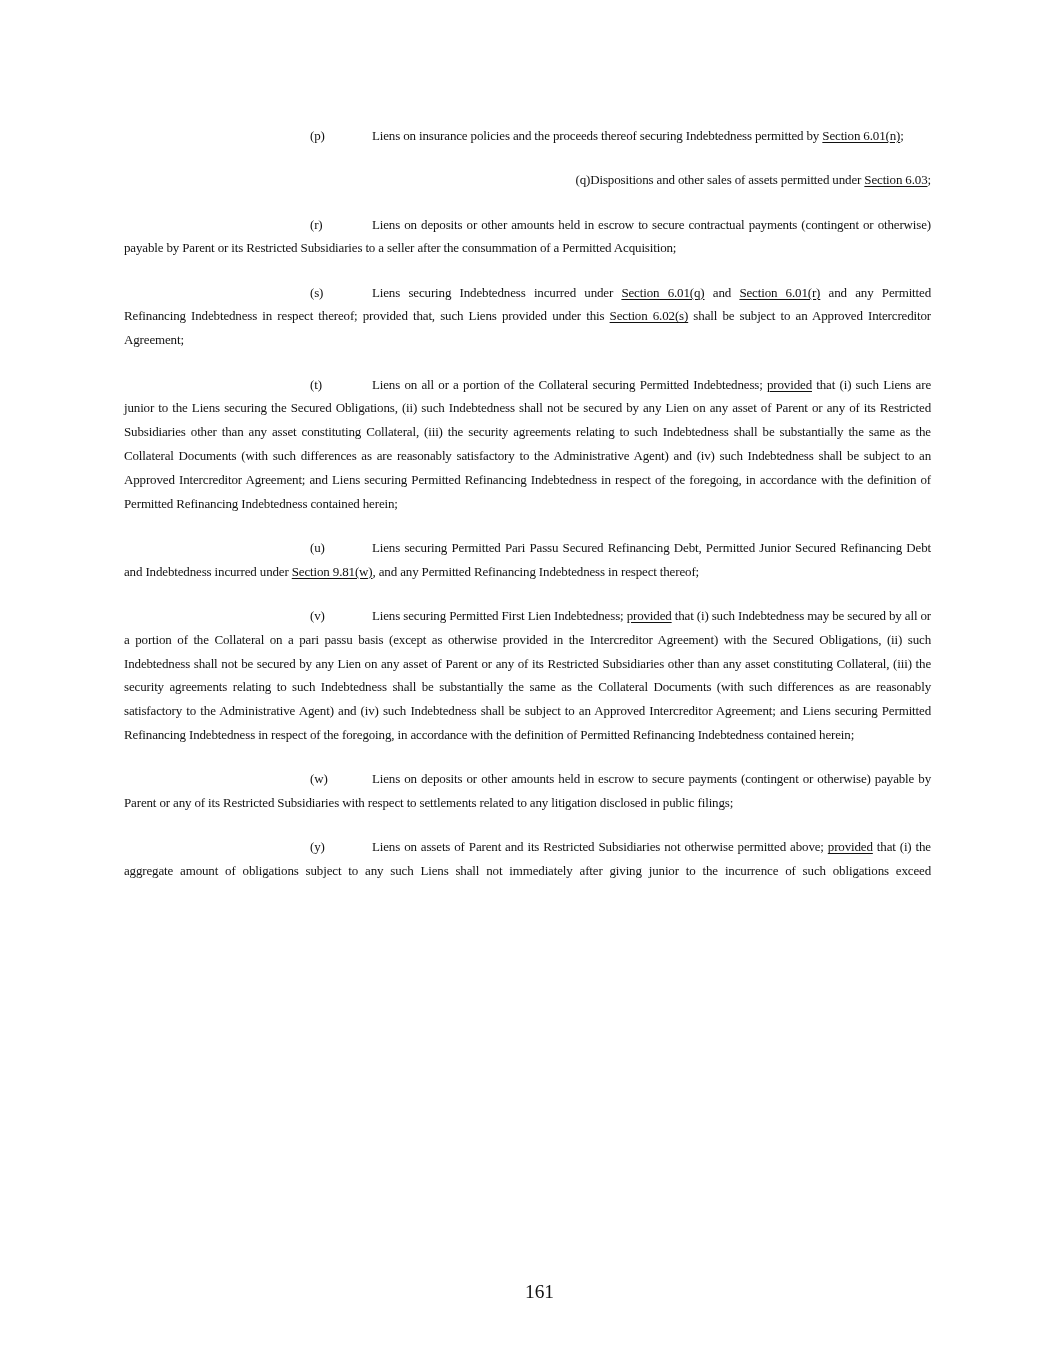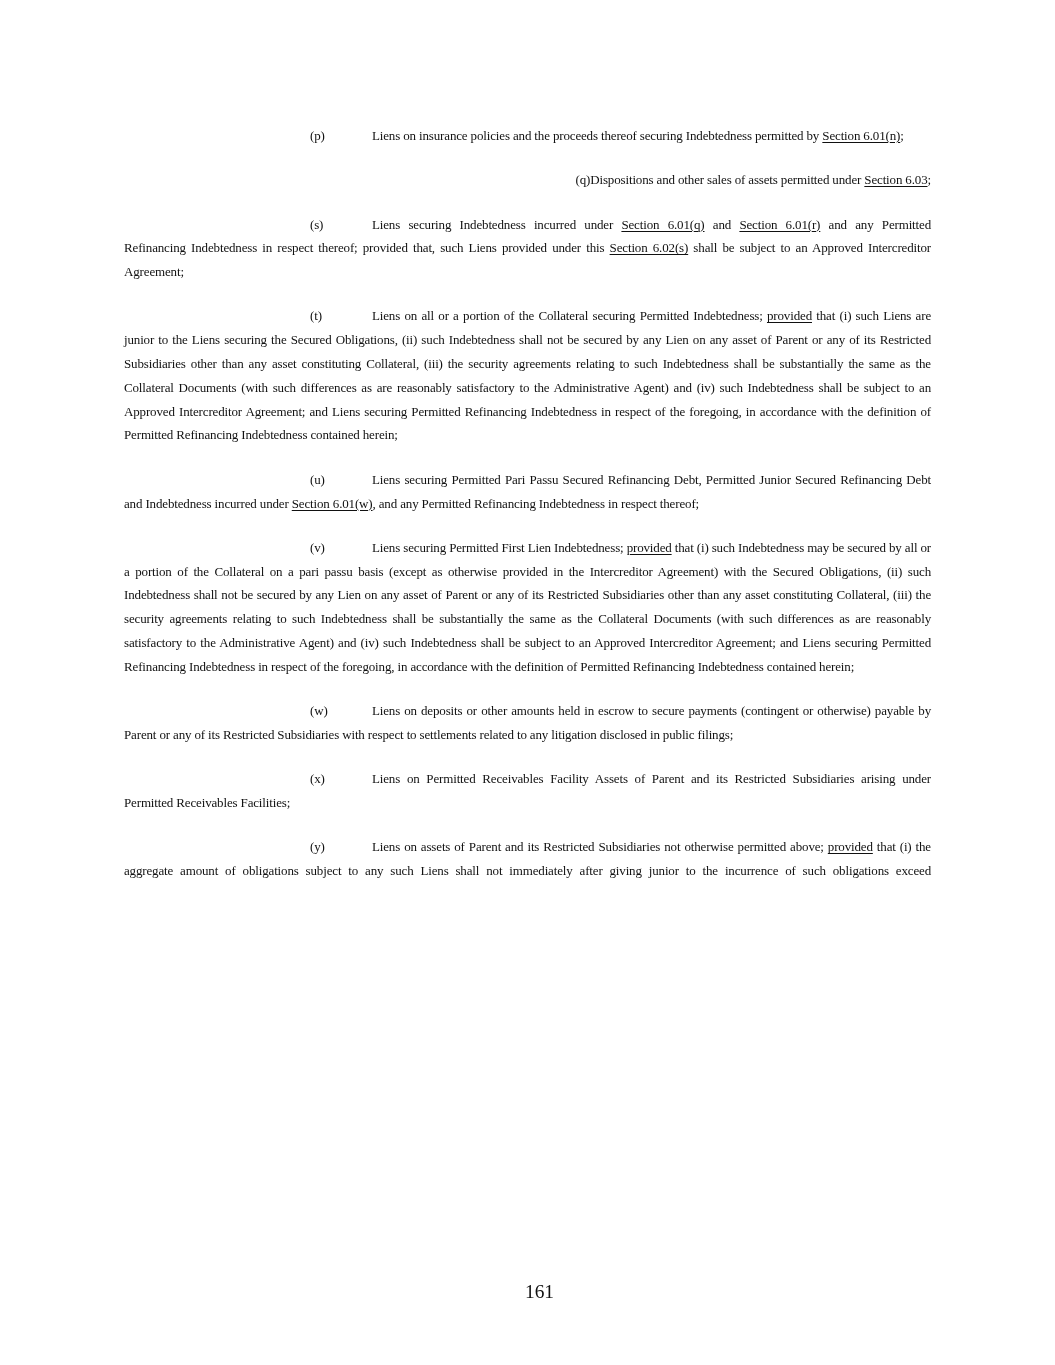--- a/index.html
+++ b/index.html
@@ -59,44 +59,44 @@
 <div class="page">
 
   <p class="para">
     <span class="label">(p)</span><span>Liens on insurance policies and the proceeds thereof securing Indebtedness permitted by </span><span class="ul">Section 6.01(n)</span><span>;</span>
   </p>
 
   <p class="para single">
     <span class="label">(q)</span><span>Dispositions and other sales of assets permitted under </span><span class="ul">Section 6.03</span><span>;</span>
   </p>
 
+  <p class="para">
+    <span class="label">(r)</span><span>Liens on deposits or other amounts held in escrow to secure contractual payments (contingent or otherwise) payable by Parent or its Restricted Subsidiaries to a seller after the consummation of a Permitted Acquisition;</span>
+  </p>
 
   <p class="para">
     <span class="label">(s)</span><span>Liens securing Indebtedness incurred under </span><span class="ul">Section 6.01(q)</span><span> and </span><span class="ul">Section 6.01(r)</span><span> and any Permitted Refinancing Indebtedness in respect thereof; provided that, such Liens provided under this </span><span class="ul">Section 6.02(s)</span><span> shall be subject to an Approved Intercreditor Agreement;</span>
   </p>
 
   <p class="para">
     <span class="label">(t)</span><span>Liens on all or a portion of the Collateral securing Permitted Indebtedness; </span><span class="ul">provided</span><span> that (i) such Liens are junior to the Liens securing the Secured Obligations, (ii) such Indebtedness shall not be secured by any Lien on any asset of Parent or any of its Restricted Subsidiaries other than any asset constituting Collateral, (iii) the security agreements relating to such Indebtedness shall be substantially the same as the Collateral Documents (with such differences as are reasonably satisfactory to the Administrative Agent) and (iv) such Indebtedness shall be subject to an Approved Intercreditor Agreement; and Liens securing Permitted Refinancing Indebtedness in respect of the foregoing, in accordance with the definition of Permitted Refinancing Indebtedness contained herein;</span>
   </p>
 
   <p class="para">
-    <span class="label">(u)</span><span>Liens securing Permitted Pari Passu Secured Refinancing Debt, Permitted Junior Secured Refinancing Debt and Indebtedness incurred under </span><span class="ul">Section 6.01(w)</span><span>, and any Permitted Refinancing Indebtedness in respect thereof;</span>
+    <span class="label">(u)</span><span>Liens securing Permitted Pari Passu Secured Refinancing Debt, Permitted Junior Secured Refinancing Debt and Indebtedness incurred under </span><span class="ul">Section 9.81(w)</span><span>, and any Permitted Refinancing Indebtedness in respect thereof;</span>
   </p>
 
   <p class="para">
     <span class="label">(v)</span><span>Liens securing Permitted First Lien Indebtedness; </span><span class="ul">provided</span><span> that (i) such Indebtedness may be secured by all or a portion of the Collateral on a </span><span class="it">pari passu</span><span> basis (except as otherwise provided in the Intercreditor Agreement) with the Secured Obligations, (ii) such Indebtedness shall not be secured by any Lien on any asset of Parent or any of its Restricted Subsidiaries other than any asset constituting Collateral, (iii) the security agreements relating to such Indebtedness shall be substantially the same as the Collateral Documents (with such differences as are reasonably satisfactory to the Administrative Agent) and (iv) such Indebtedness shall be subject to an Approved Intercreditor Agreement; and Liens securing Permitted Refinancing Indebtedness in respect of the foregoing, in accordance with the definition of Permitted Refinancing Indebtedness contained herein;</span>
   </p>
 
   <p class="para">
     <span class="label">(w)</span><span>Liens on deposits or other amounts held in escrow to secure payments (contingent or otherwise) payable by Parent or any of its Restricted Subsidiaries with respect to settlements related to any litigation disclosed in public filings;</span>
   </p>
 
-  <p class="para">
-    <span class="label">(x)</span><span>Liens on Permitted Receivables Facility Assets of Parent and its Restricted Subsidiaries arising under Permitted Receivables Facilities;</span>
-  </p>
 
   <p class="para" style="text-align-last: justify;">
     <span class="label">(y)</span><span>Liens on assets of Parent and its Restricted Subsidiaries not otherwise permitted above; </span><span class="ul">provided</span><span> that (i) the aggregate amount of obligations subject to any such Liens shall not immediately after giving junior to the incurrence of such obligations exceed</span>
   </p>
 
 </div>
 
 <div class="page-number">161</div>
 
 </body></html>

